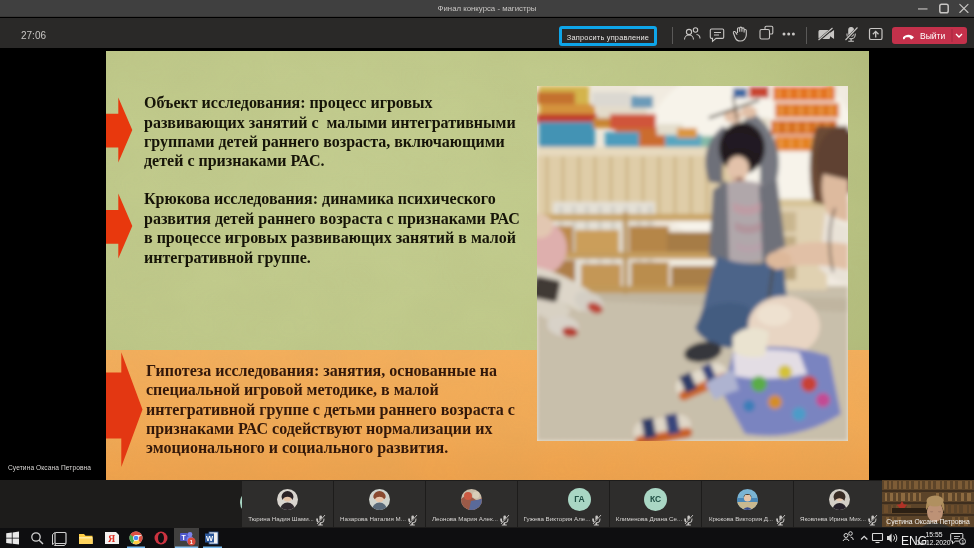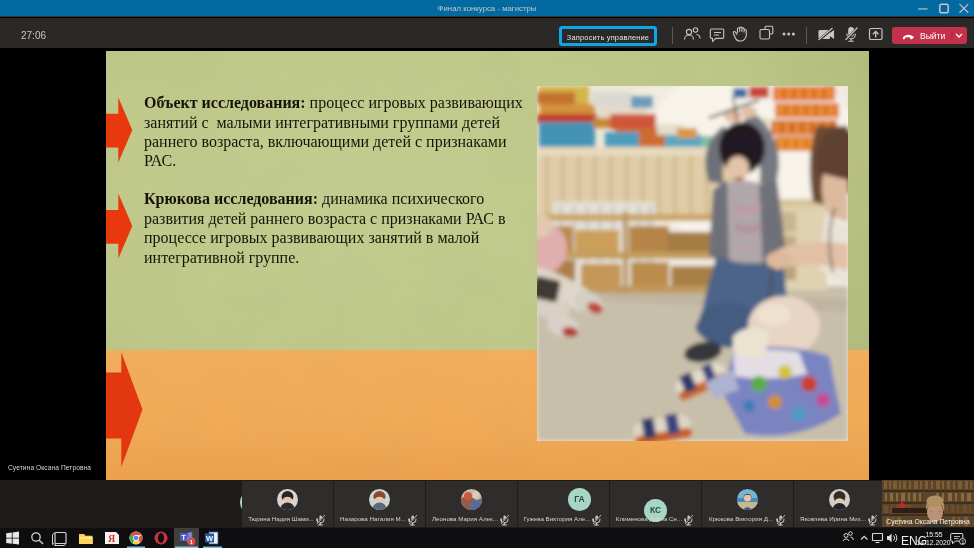--- a/index.html
+++ b/index.html
@@ -1,35 +1,35 @@
 <!DOCTYPE html>
 <html><head>
 <meta charset="utf-8">
 <style>
   * { margin:0; padding:0; box-sizing:border-box; }
   html,body { width:974px; height:548px; background:#000; overflow:hidden;
     font-family:"Liberation Sans", sans-serif; -webkit-font-smoothing:antialiased; }
   #app { position:relative; width:974px; height:548px; background:#000; }
 
   #titlebar { position:absolute; left:0; top:0; width:974px; height:17px;
-    background:#0369a1; border-bottom:1px solid #383736; }
+    background:#404040; border-bottom:1px solid #383736; }
   #titletext { position:absolute; left:0; right:0; top:4px; text-align:center;
     color:#c8c6c4; font-size:7.8px; }
 
   #toolbar { position:absolute; left:0; top:18px; width:974px; height:30px;
     background:#2a2928; }
   #timer { position:absolute; left:21px; top:30px; color:#c8c6c4; font-size:10px; }
   #reqbtn { position:absolute; left:559px; top:26px; width:98px; height:20px;
     border:3px solid #0ea5e9; border-radius:3px; color:#e8e6e4; font-size:7.4px;
     text-align:center; line-height:18px; letter-spacing:0.2px; }
   .tdiv { position:absolute; top:27px; width:1px; height:17px; background:#5a5958; }
 
   #stage { position:absolute; left:0; top:48px; width:974px; height:432px; background:#000; }
   #slide { position:absolute; left:106px; top:3px; width:763px; height:429px;
-    background:#eab308; overflow:hidden; }
+    background:#eab308; overflow:hidden;font-weight:bold; }
   .slidetext { position:absolute; font-family:"Liberation Serif", serif;
     font-size:16px; line-height:19.4px; color:#161408; width:383px; }
 
   #presname { position:absolute; left:8px; top:464px; color:#d8d6d4; font-size:6.6px; letter-spacing:0.1px; }
 
   #filmstrip { position:absolute; left:0; top:480px; width:974px; height:48px;
     background:#1d1c1b; }
   .tile { position:absolute; top:481px; width:91px; height:46px; background:#2e2d2c; overflow:hidden; }
   .tname { position:absolute; left:2px; right:15px; bottom:5.5px; text-align:center;
     color:#d6d4d2; font-size:6.2px; white-space:nowrap; overflow:hidden; }
@@ -314,20 +314,23 @@
           </g>
         </g>
       </svg>
 
       <div class="slidetext" style="left:38px; top:42.2px;">
         <b>Объект исследования:</b> процесс игровых развивающих занятий с&nbsp; малыми интегративными группами детей раннего возраста, включающими детей с признаками РАС.
       </div>
       <div class="slidetext" style="left:38px; top:138.3px;">
         <b>Крюкова исследования:</b> динамика психического развития детей раннего возраста с признаками РАС в процессе игровых развивающих занятий в малой интегративной группе.
       </div>
+      <div class="slidetext" style="left:40px; top:309.8px; color:#33180a;">
+        <b>Гипотеза исследования:</b> занятия, основанные на специальной игровой методике, в малой интегративной группе с детьми раннего возраста с признаками РАС содействуют нормализации их эмоционального и социального развития.
+      </div>
     </div>
   </div>
 
   <div id="presname">Суетина Оксана Петровна</div>
 
   <div id="filmstrip"></div>
   <div class="initials" style="left:208px; top:491px;margin-left:32px;">МН</div>
 
   <div class="tile" style="left:242px">
     <svg class="avp" width="21" height="21" style="position:absolute;left:35px;top:8px;border-radius:50%" viewBox="0 0 21 21">
@@ -355,21 +358,21 @@
       <path d="M10 12 L 21 10 V 21 H 8 Z" fill="#5a6a9a"></path>
       <circle cx="15" cy="6" r="3.4" fill="#d8cdb8"></circle>
     </svg>
     <div class="tname">Леонова Мария Алек...</div>
   </div>
   <div class="tile" style="left:518px">
     <div class="initials" style="position:absolute;left:34px;top:7px;margin-left:16px;">ГА</div>
     <div class="tname">Гужева Виктория Але...</div>
   </div>
   <div class="tile" style="left:610px">
-    <div class="initials" style="position:absolute;left:34px;top:18px;">КС</div>
+    <div class="initials" style="position:absolute;left:34px;top:7px;">КС</div>
     <div class="tname">Клименова Диана Се...</div>
   </div>
   <div class="tile" style="left:702px">
     <svg class="avp" width="21" height="21" style="position:absolute;left:35px;top:8px;border-radius:50%" viewBox="0 0 21 21">
       <rect width="21" height="21" fill="#7ab4d4"></rect>
       <rect x="0" y="9" width="21" height="5" fill="#4a88b8"></rect>
       <rect x="0" y="13" width="21" height="8" fill="#c8b890"></rect>
       <circle cx="10.5" cy="9" r="3.6" fill="#e6c4a8"></circle>
       <path d="M6 21 a5 5 0 0 1 9 0 Z" fill="#384a8a"></path>
       <path d="M6.5 9 a4 4 0 0 1 8 0 l-1.5 -3 h-5 Z" fill="#4a3828"></path>

